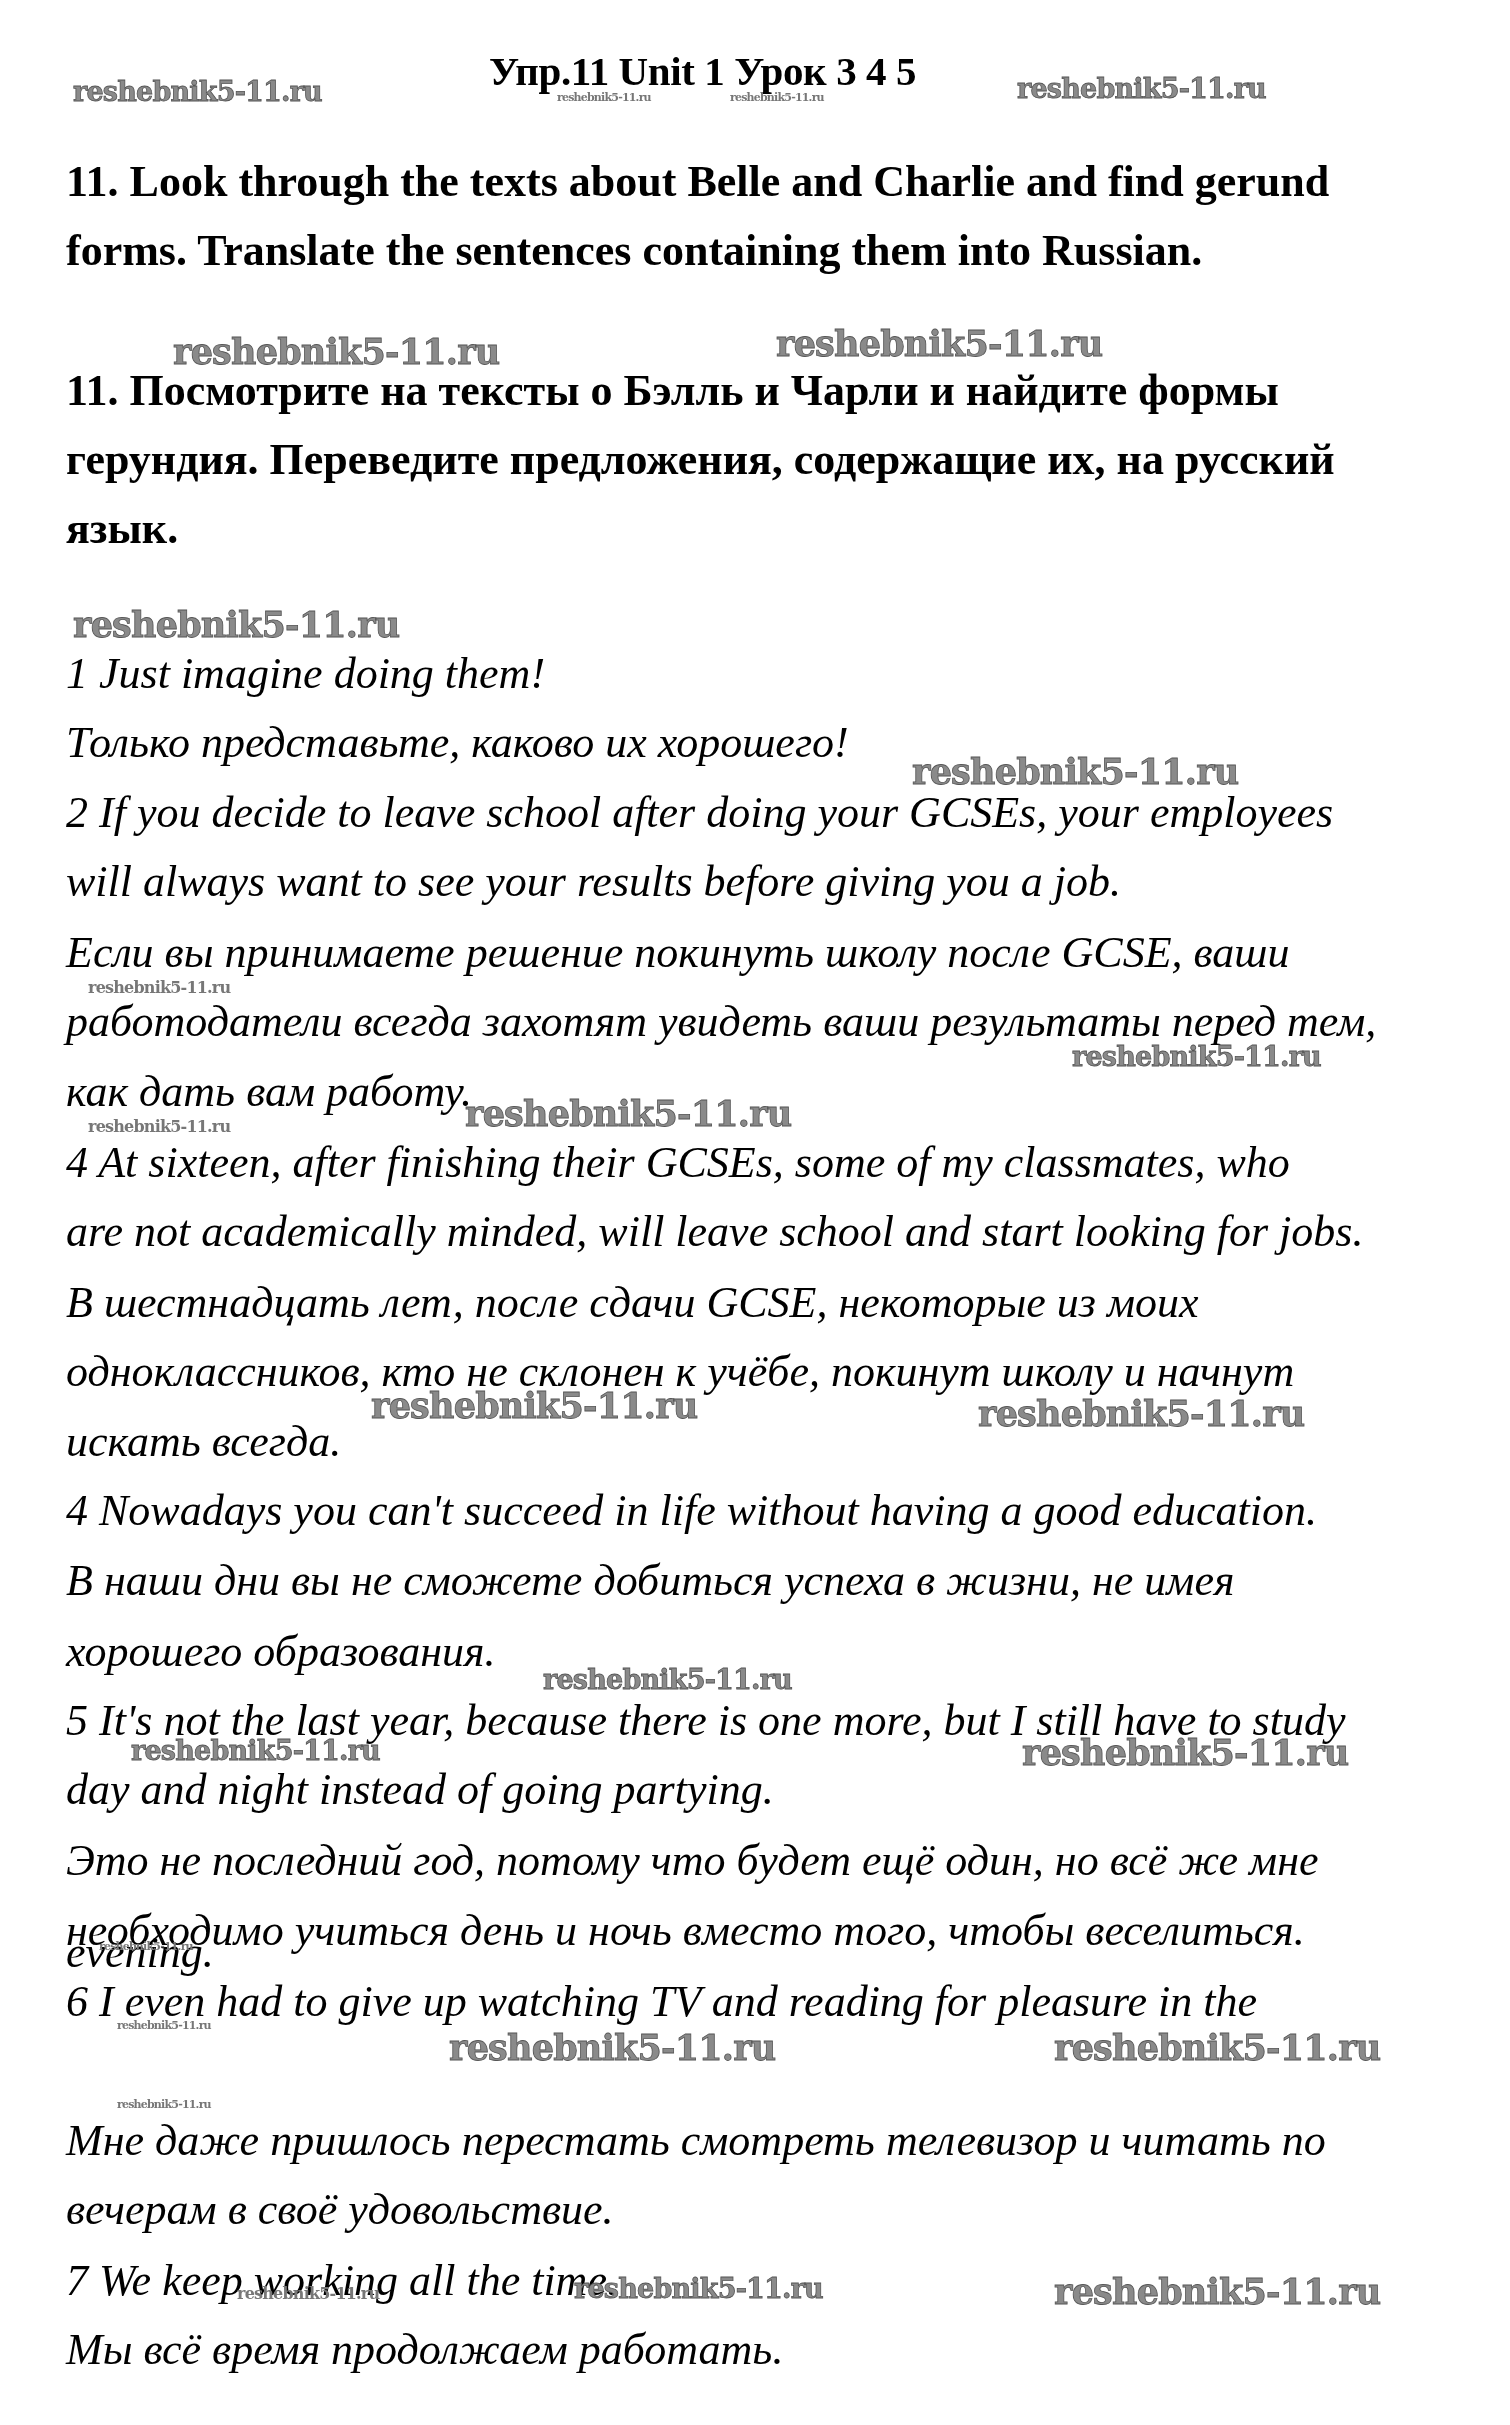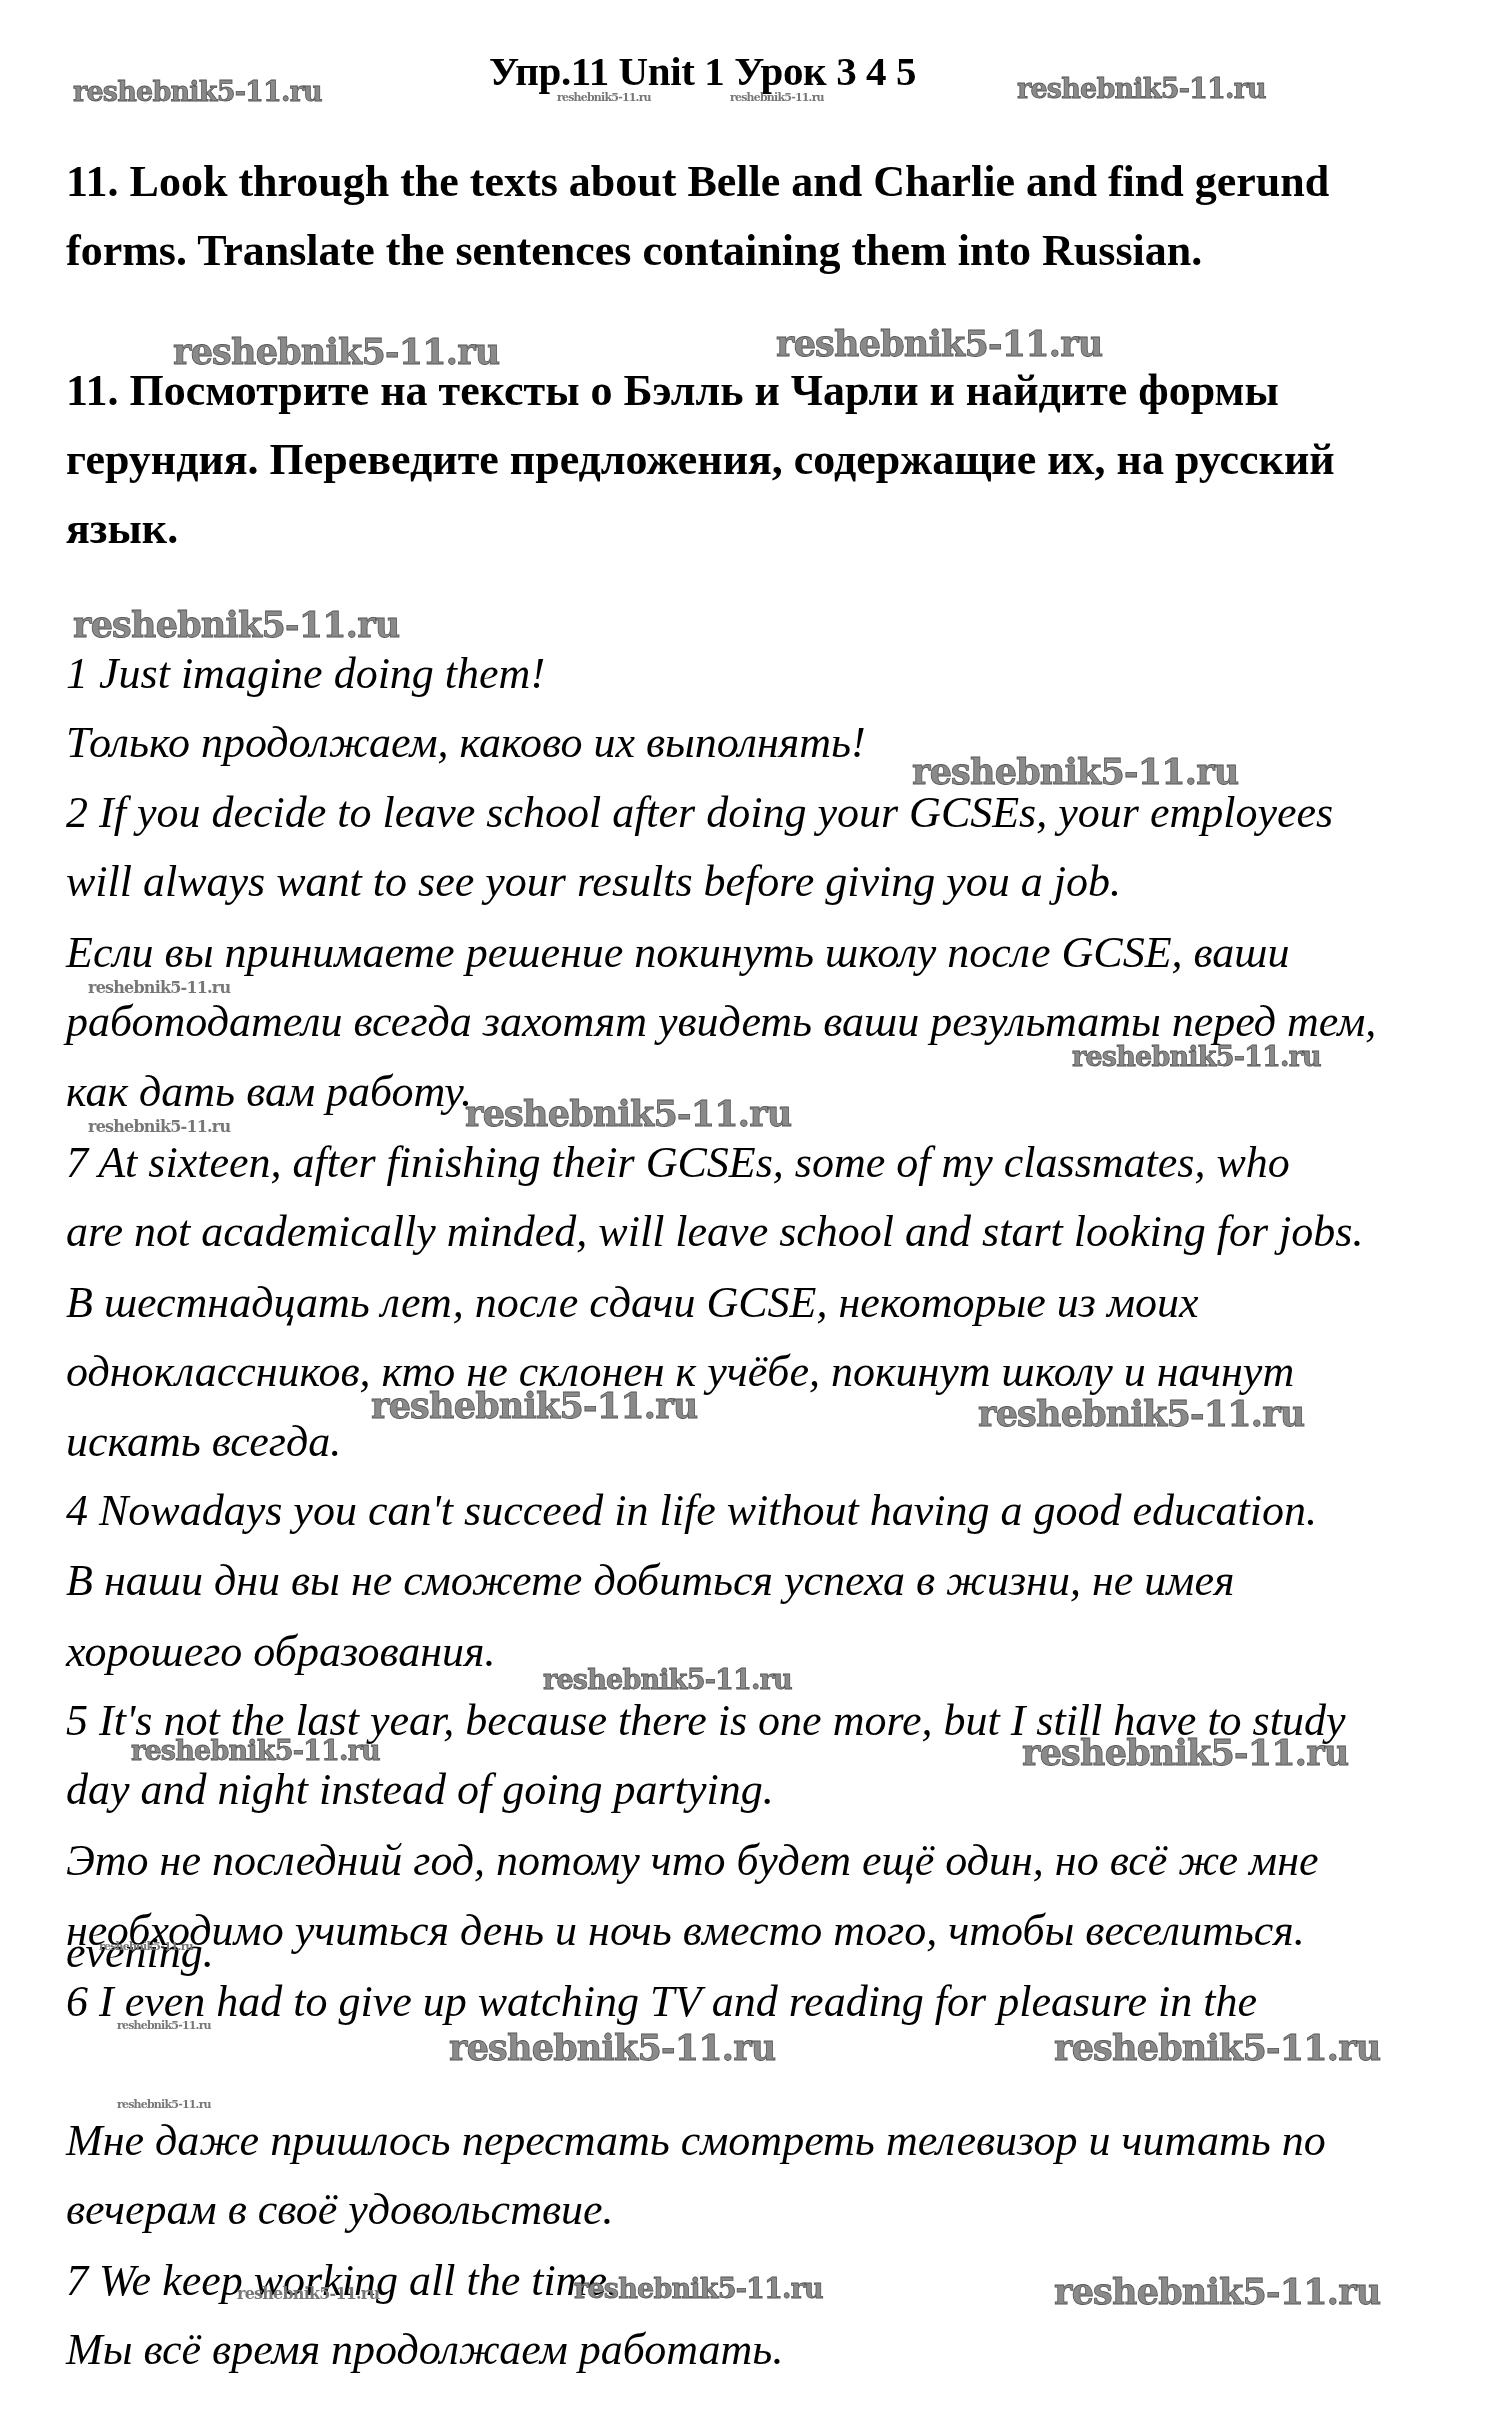--- a/index.html
+++ b/index.html
@@ -21,27 +21,27 @@
 <body>
 
 <div>
 
   <div class="title">Упр.11 Unit 1 Урок 3 4 5</div>
 
   <div class="task task-en">11. Look through the texts about Belle and Charlie and find gerund forms. Translate the sentences containing them into Russian.</div>
   <div class="task task-ru">11. Посмотрите на тексты о Бэлль и Чарли и найдите формы герундия. Переведите предложения, содержащие их, на русский язык.</div>
 
   <div class="line" style="top:650px">1 Just imagine doing them!</div>
-  <div class="line" style="top:719px">Только продолжаем, каково их выполнять!</div>
+  <div class="line" style="top:719px">Только представьте, каково их хорошего!</div>
   <div class="line" style="top:789px">2 If you decide to leave school after doing your GCSEs, your employees</div>
   <div class="line" style="top:858px">will always want to see your results before giving you a job.</div>
   <div class="line" style="top:929px">Если вы принимаете решение покинуть школу после GCSE, ваши</div>
   <div class="line" style="top:998px">работодатели всегда захотят увидеть ваши результаты перед тем,</div>
   <div class="line" style="top:1068px">как дать вам работу.</div>
-  <div class="line" style="top:1139px">7 At sixteen, after finishing their GCSEs, some of my classmates, who</div>
+  <div class="line" style="top:1139px">4 At sixteen, after finishing their GCSEs, some of my classmates, who</div>
   <div class="line" style="top:1208px">are not academically minded, will leave school and start looking for jobs.</div>
   <div class="line" style="top:1279px">В шестнадцать лет, после сдачи GCSE, некоторые из моих</div>
   <div class="line" style="top:1348px">одноклассников, кто не склонен к учёбе, покинут школу и начнут</div>
   <div class="line" style="top:1418px">искать всегда.</div>
   <div class="line" style="top:1487px">4 Nowadays you can't succeed in life without having a good education.</div>
   <div class="line" style="top:1557px">В наши дни вы не сможете добиться успеха в жизни, не имея</div>
   <div class="line" style="top:1628px">хорошего образования.</div>
   <div class="line" style="top:1697px">5 It's not the last year, because there is one more, but I still have to study</div>
   <div class="line" style="top:1766px">day and night instead of going partying.</div>
   <div class="line" style="top:1837px">Это не последний год, потому что будет ещё один, но всё же мне</div>

